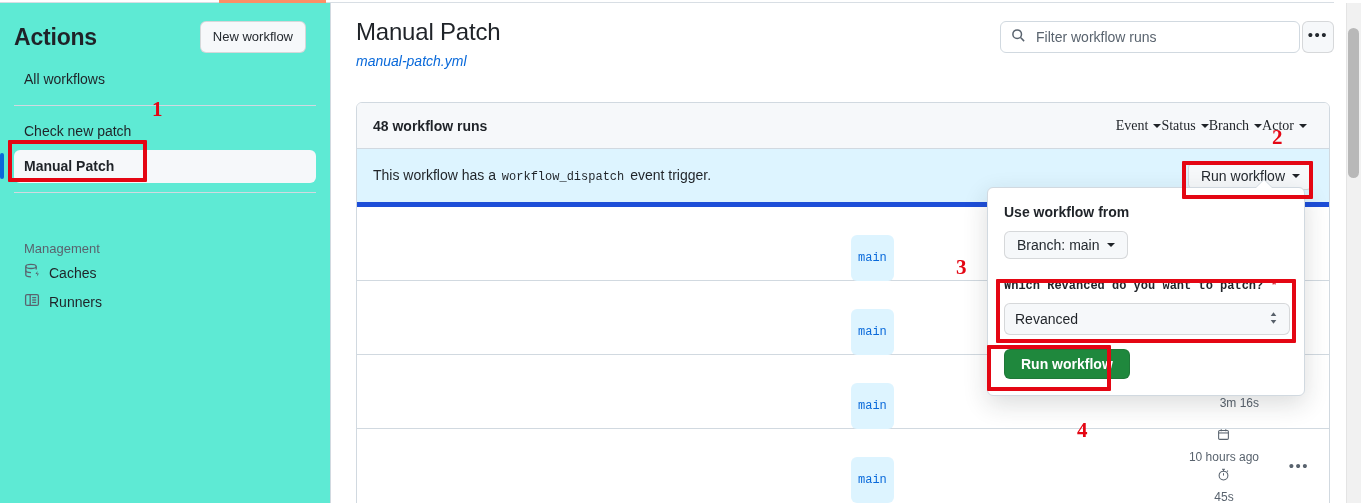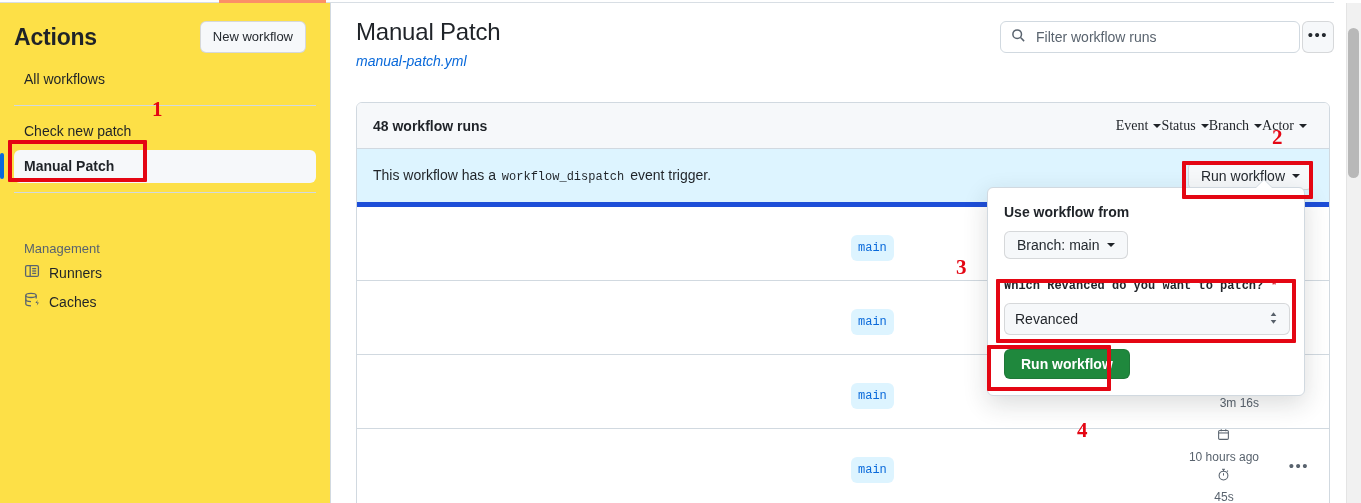--- a/index.html
+++ b/index.html
@@ -19,21 +19,21 @@
     background: #fb8f67; border-radius: 0;
   }
   .topline {
     position: absolute; top: 2px; left: 0; width: 1334px; height: 1px;
     background: #d8dee4;
   }
 
   
   .sidebar {
     position: absolute; left: 0; top: 3px; width: 331px; height: 500px;
-    background: #fde047;
+    background: #5eead4;
     border-right: 1px solid #d1d9e0;
   }
   .side-head {
     display: flex; align-items: center; justify-content: space-between;
     padding: 18px 24px 10px 14px;
   }
   .side-title { font-size: 23px; font-weight: 700; letter-spacing: -0.2px; color: #1f2328; }
   .new-wf-btn {
     font-size: 13px; color: #24292f; background: #f6f8fa;
     border: 1px solid rgba(31,35,40,0.15); border-radius: 6px;
@@ -128,21 +128,21 @@
   }
 
   .run-row {
     position: relative; height: 74px; border-bottom: 1px solid #d1d9e0;
   }
   .run-row:last-child { border-bottom: 0; }
   .branch-badge {
     position: absolute; left: 494px; top: 28px;
     font-family: "Liberation Mono", monospace; font-size: 12px;
     color: #0969da; background: #ddf4ff;
-    padding: 6px 7px; border-radius: 6px; cursor: pointer;
+    padding: 16px 7px; border-radius: 6px; cursor: pointer;
   }
   .meta-col {
     position: absolute; right: 70px; top: 0; height: 74px;
     display: flex; flex-direction: column; justify-content: center; gap: 4px;
     font-size: 12px; color: #59636e;
   }
   .meta-line { display: flex; align-items: center; gap: 6px; white-space: nowrap; flex-direction: column; }
   .row-kebab {
     position: absolute; right: 20px; top: 28px;
     color: #59636e; letter-spacing: 1.5px; font-size: 15px; cursor: pointer;
@@ -235,45 +235,45 @@
     <div class="side-div"></div>
 
     <div class="side-list">
       <div class="side-item">Check new patch</div>
       <div class="side-item selected">Manual Patch</div>
     </div>
 
     <div class="side-div"></div>
 
     <div class="side-section">Management</div>
+
+    <div class="side-mgmt-item">
+      <span>
+        <svg width="16" height="16" viewBox="0 0 16 16" fill="none" stroke="#59636e" stroke-width="1.3">
+          <ellipse cx="7" cy="3.4" rx="5.2" ry="2.1"></ellipse>
+          <path d="M1.8 3.4v4.2c0 1.16 2.33 2.1 5.2 2.1"></path>
+          <path d="M1.8 7.6v4.2c0 1.16 2.33 2.1 5.2 2.1"></path>
+          <path d="M12.2 3.4v3.1"></path>
+          <path d="M13.6 8.1l-2.2 2.9h1.9l-0.5 2.6 2.2-3h-1.9z" fill="#59636e" stroke="none"></path>
+        </svg>
+      </span>
+      <span>Caches</span>
+    </div>
 
     <div class="side-mgmt-item">
       <span>
         <svg width="16" height="16" viewBox="0 0 16 16" fill="none" stroke="#59636e" stroke-width="1.3">
           <rect x="1.6" y="2.6" width="12.8" height="10.8" rx="1.5"></rect>
           <line x1="6.2" y1="2.6" x2="6.2" y2="13.4"></line>
           <line x1="8.2" y1="5.6" x2="12.2" y2="5.6"></line>
           <line x1="8.2" y1="8" x2="12.2" y2="8"></line>
           <line x1="8.2" y1="10.4" x2="12.2" y2="10.4"></line>
         </svg>
       </span>
       <span>Runners</span>
-    </div>
-
-    <div class="side-mgmt-item">
-      <span>
-        <svg width="16" height="16" viewBox="0 0 16 16" fill="none" stroke="#59636e" stroke-width="1.3">
-          <ellipse cx="7" cy="3.4" rx="5.2" ry="2.1"></ellipse>
-          <path d="M1.8 3.4v4.2c0 1.16 2.33 2.1 5.2 2.1"></path>
-          <path d="M1.8 7.6v4.2c0 1.16 2.33 2.1 5.2 2.1"></path>
-          <path d="M12.2 3.4v3.1"></path>
-          <path d="M13.6 8.1l-2.2 2.9h1.9l-0.5 2.6 2.2-3h-1.9z" fill="#59636e" stroke="none"></path>
-        </svg>
-      </span>
-      <span>Caches</span>
     </div>
   </div>
 
   <div class="main">
 
     <div class="main-head">
       <div class="main-head-left">
         <div class="page-title">Manual Patch</div>
         <div class="page-sub">manual-patch.yml</div>
       </div>

